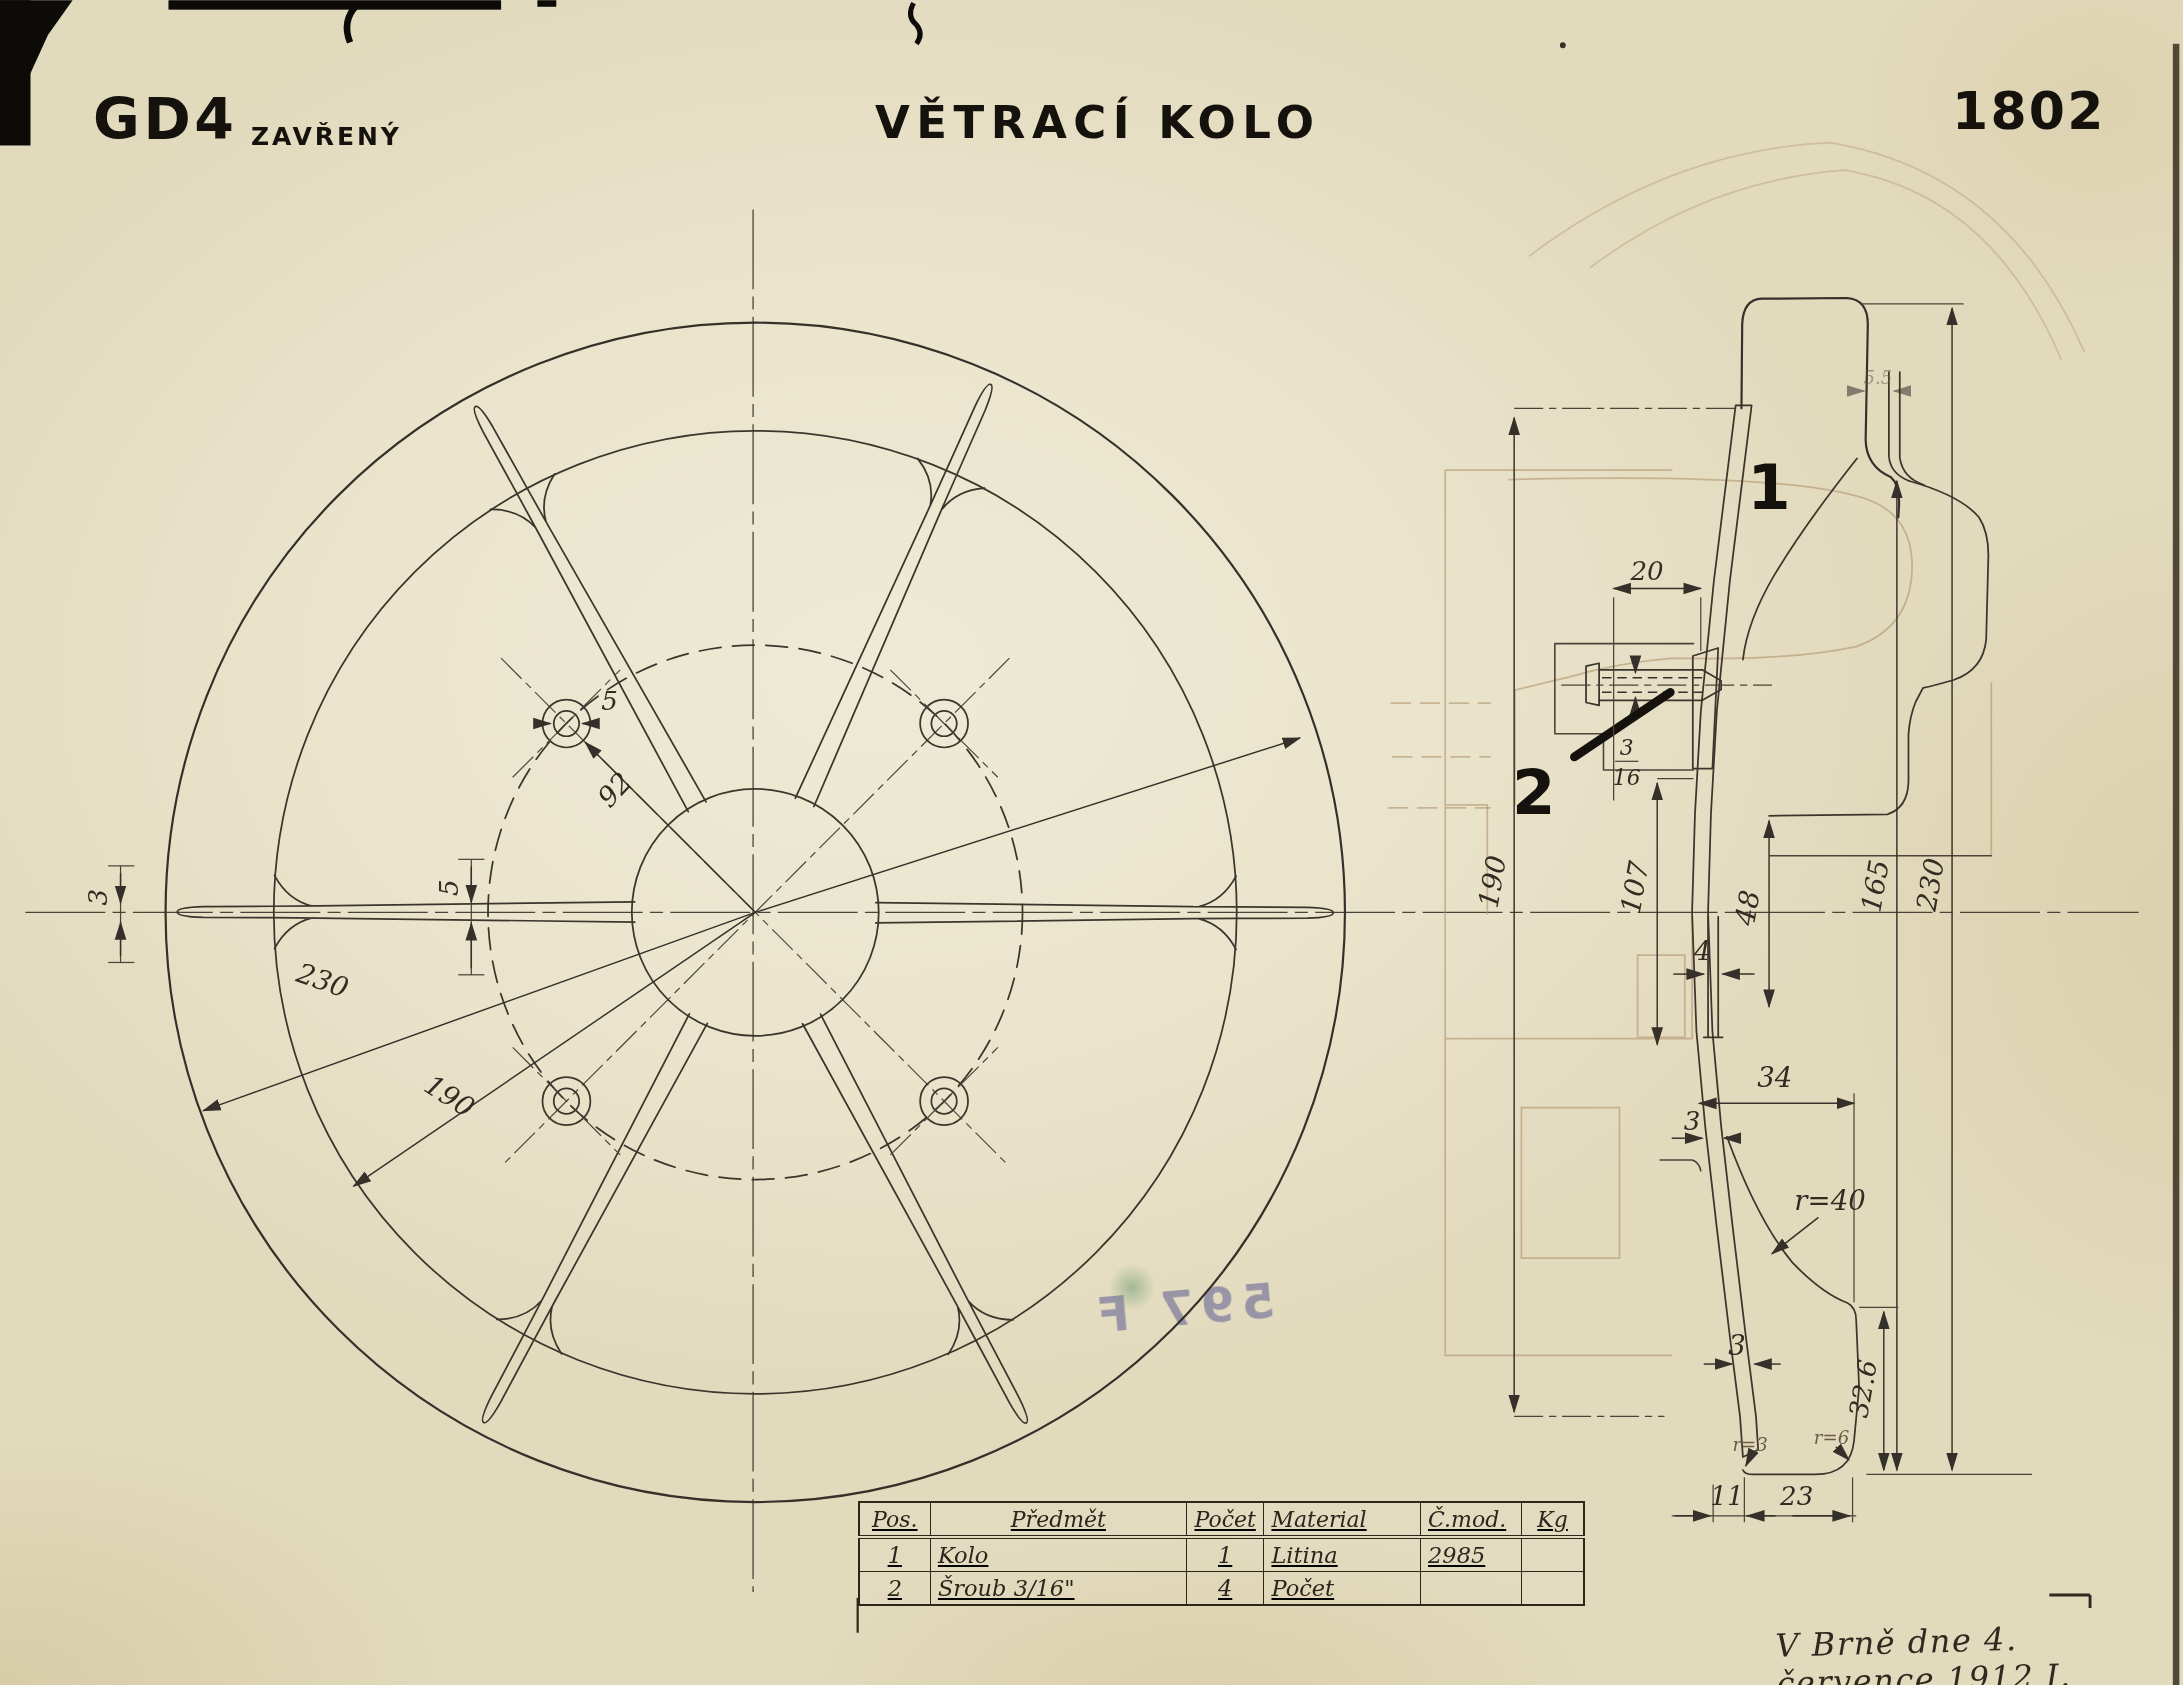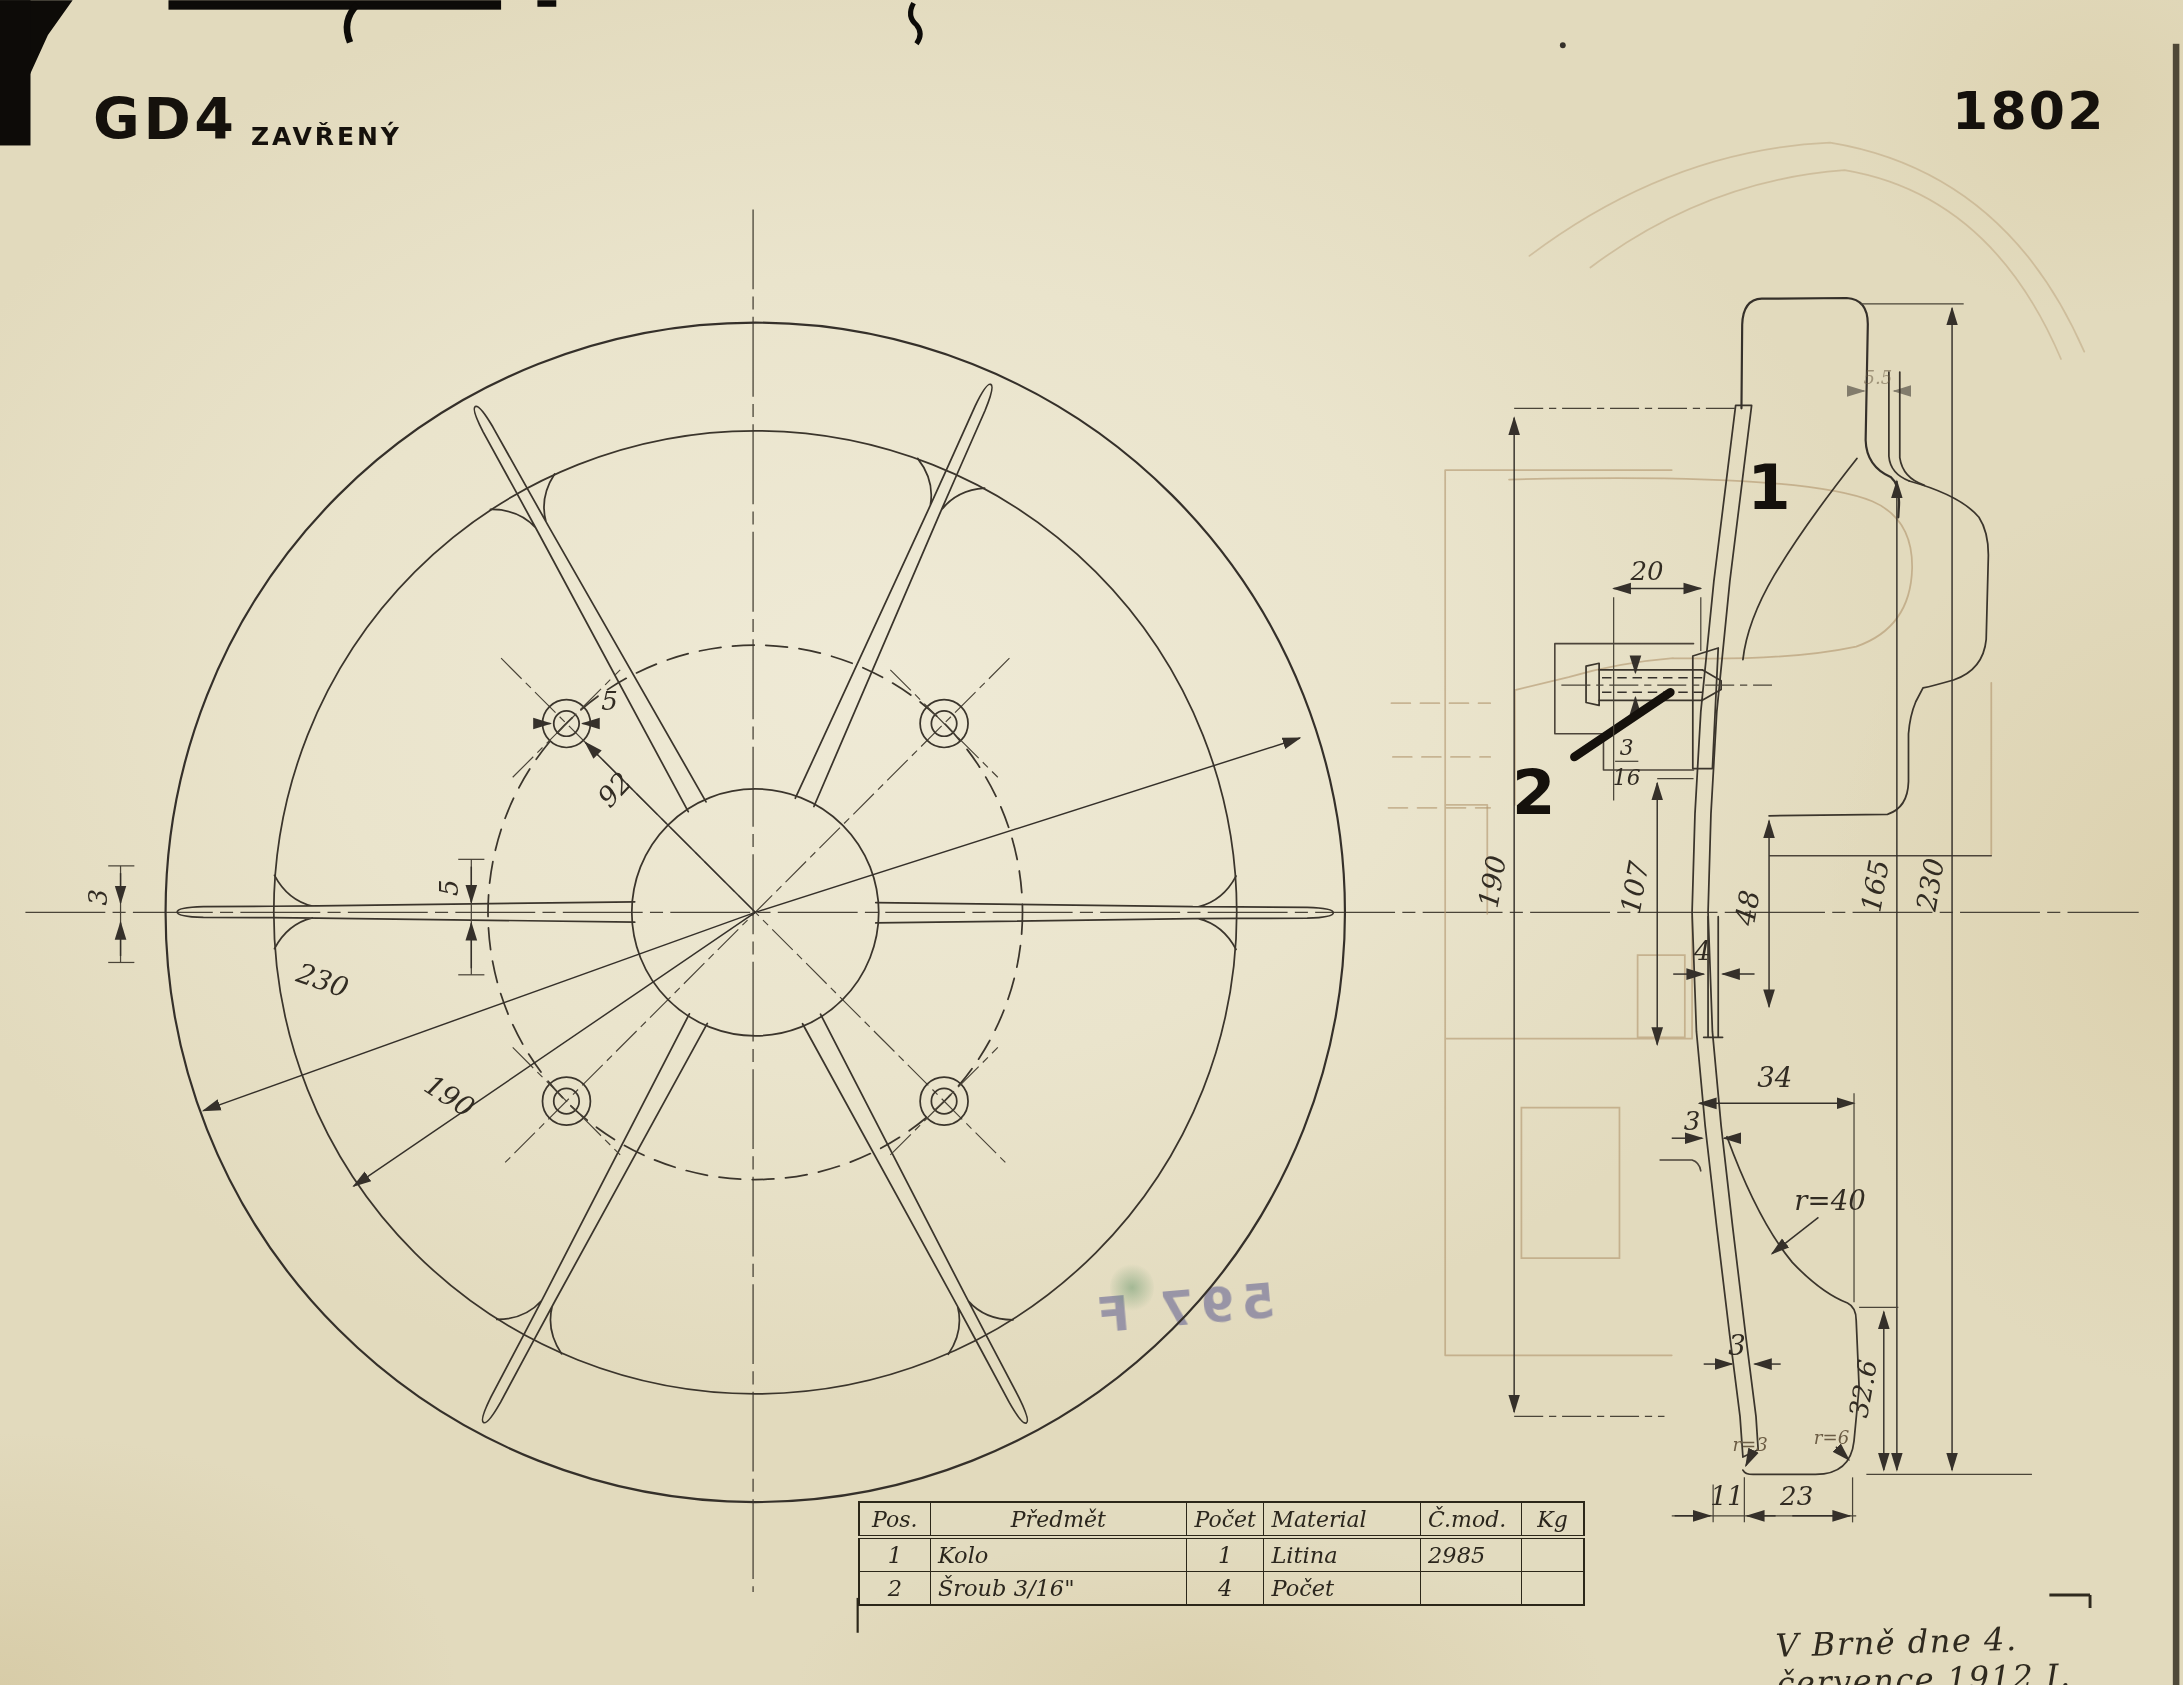--- a/index.html
+++ b/index.html
@@ -11,21 +11,21 @@
       radial-gradient(363px 305px at 96% 6%, rgba(207,189,140,.25), rgba(0,0,0,0) 70%),
       radial-gradient(1017px 726px at 40% 40%, #efead6 0%, #eae4cc 55%, #e2dabd 100%);
     font-family:"DejaVu Sans",sans-serif;}
   .abs{position:absolute;}
   
   .code{font:700 57px "DejaVu Sans",sans-serif;letter-spacing:3.6px;color:#15110c;}
   .variant{font:700 25px "DejaVu Sans",sans-serif;letter-spacing:2.9px;color:#15110c;}
   .title{font:700 45px "DejaVu Sans",sans-serif;letter-spacing:6.5px;color:#15110c;}
   .dwgno{font:700 52px "DejaVu Sans",sans-serif;letter-spacing:2.2px;color:#15110c;}
   
-  .ptable{border:2.2px solid #2c2719;border-collapse:collapse;background:rgba(255,255,255,0.03);}
+  .ptable{border:2.2px solid #2c2719;border-collapse:collapse;background:rgba(255,255,255,0.03);text-decoration:underline;}
   .ptable td{border:1.5px solid #2c2719;padding:0 7.3px;height:32px;
     font:italic 22.5px "DejaVu Serif",serif;color:#2b261d;white-space:nowrap;}
   .ptable tr.hd td{border-bottom:4.4px double #2c2719;font:italic 22px "DejaVu Serif",serif;}
   .c{text-align:center;}
   .date{font:italic 32px "DejaVu Serif",serif;color:#2f2a1f;transform:rotate(-1.6deg);letter-spacing:1.5px;}
   .stamp{font:700 48px "DejaVu Sans",sans-serif;letter-spacing:7.3px;color:rgba(72,72,138,.48);
     transform:scaleX(-1) rotate(5deg);filter:blur(0.7px);}
   .smudge{width:44px;height:51px;border-radius:50%;
     background:radial-gradient(circle,rgba(85,140,95,.45),rgba(85,140,95,0) 70%);}
   
@@ -45,20 +45,21 @@
   text.xs{font:italic 25px "DejaVu Serif",serif;fill:#6b5c44;}
   text.big{font:700 86px "DejaVu Sans",sans-serif;fill:#15110c;}
 </style>
 </head>
 <body>
 
 <div id="sheet">
 
   <div class="abs code" style="left:93px;top:86px;">GD4</div>
   <div class="abs variant" style="left:251px;top:122px;">ZAVŘENÝ</div>
+  <div class="abs title" style="left:875px;top:96px;">VĚTRACÍ KOLO</div>
   <div class="abs dwgno" style="left:1952px;top:81px;">1802</div>
 
   <div class="abs stamp" style="left:1089px;top:1280px;">597 F</div>
   <div class="abs smudge" style="left:1110px;top:1262px;"></div>
 
   <svg class="abs" style="left:0;top:0;" width="2183" height="1686" viewBox="0 0 3006 2321">
     <defs>
       <pattern id="hatch" patternUnits="userSpaceOnUse" width="11" height="11" patternTransform="rotate(45)">
         <line x1="0" y1="0" x2="0" y2="11" stroke="#8a7a5c" stroke-width="2.1"></line>
       </pattern>

